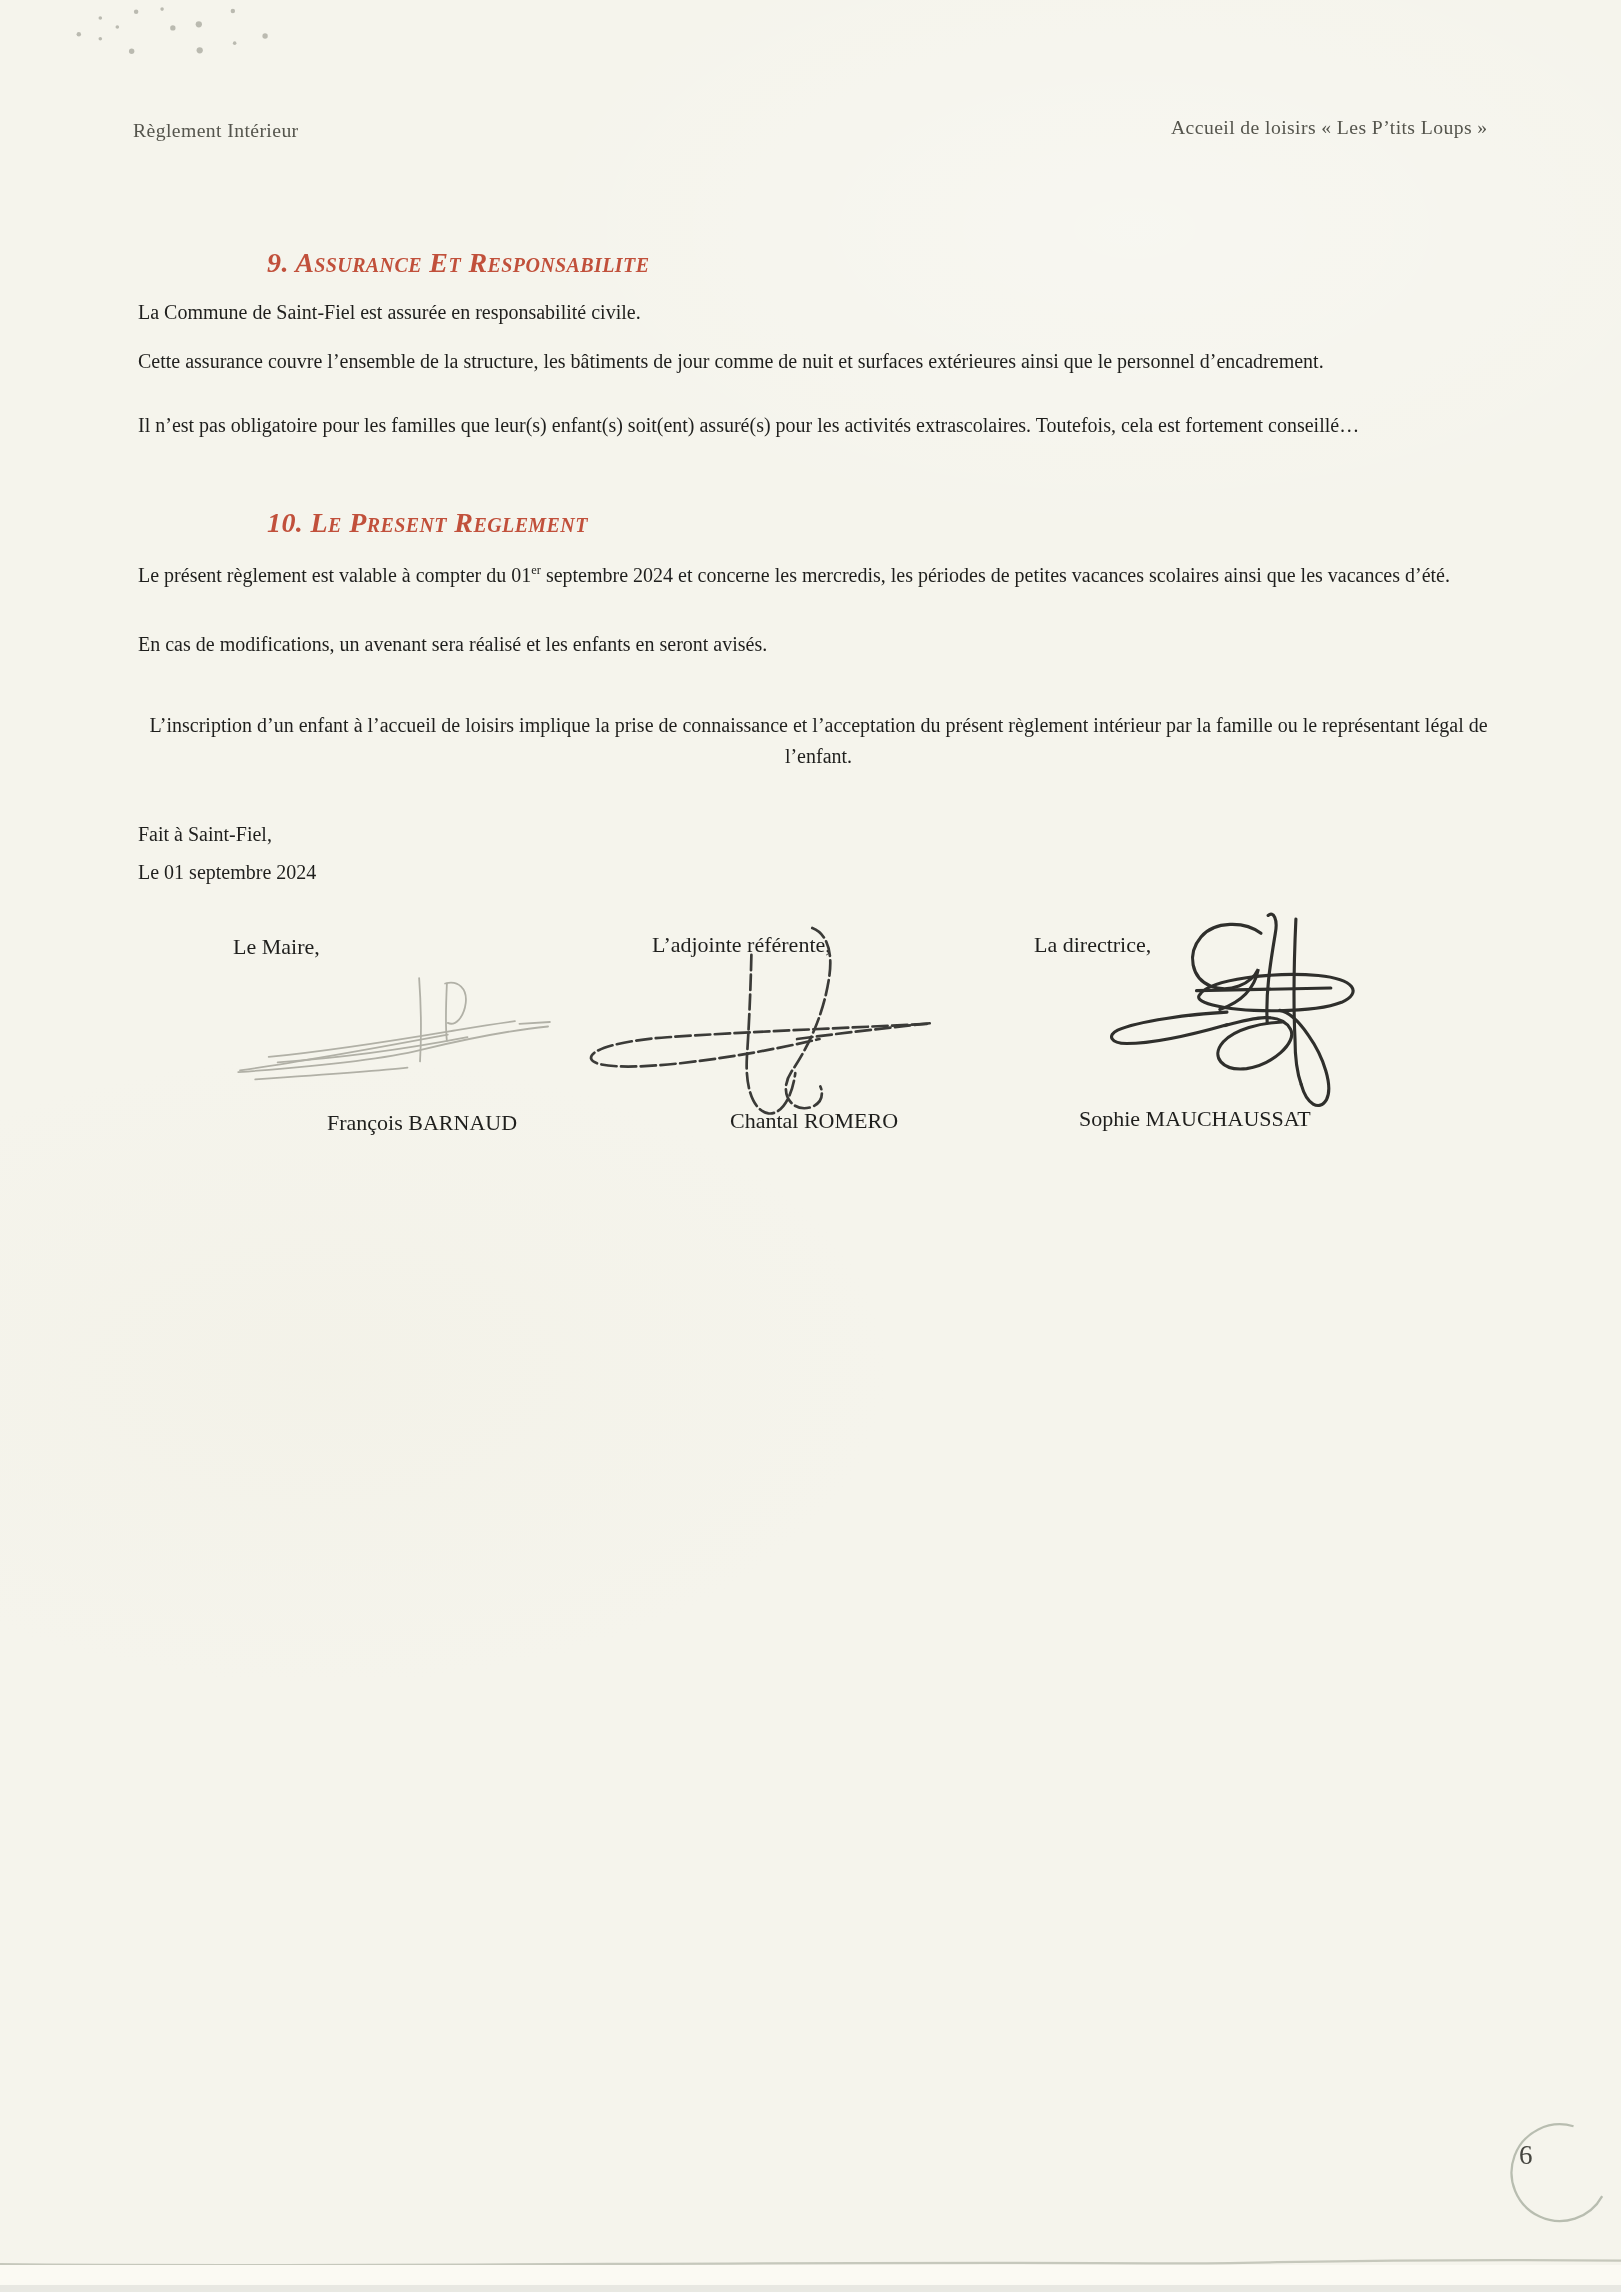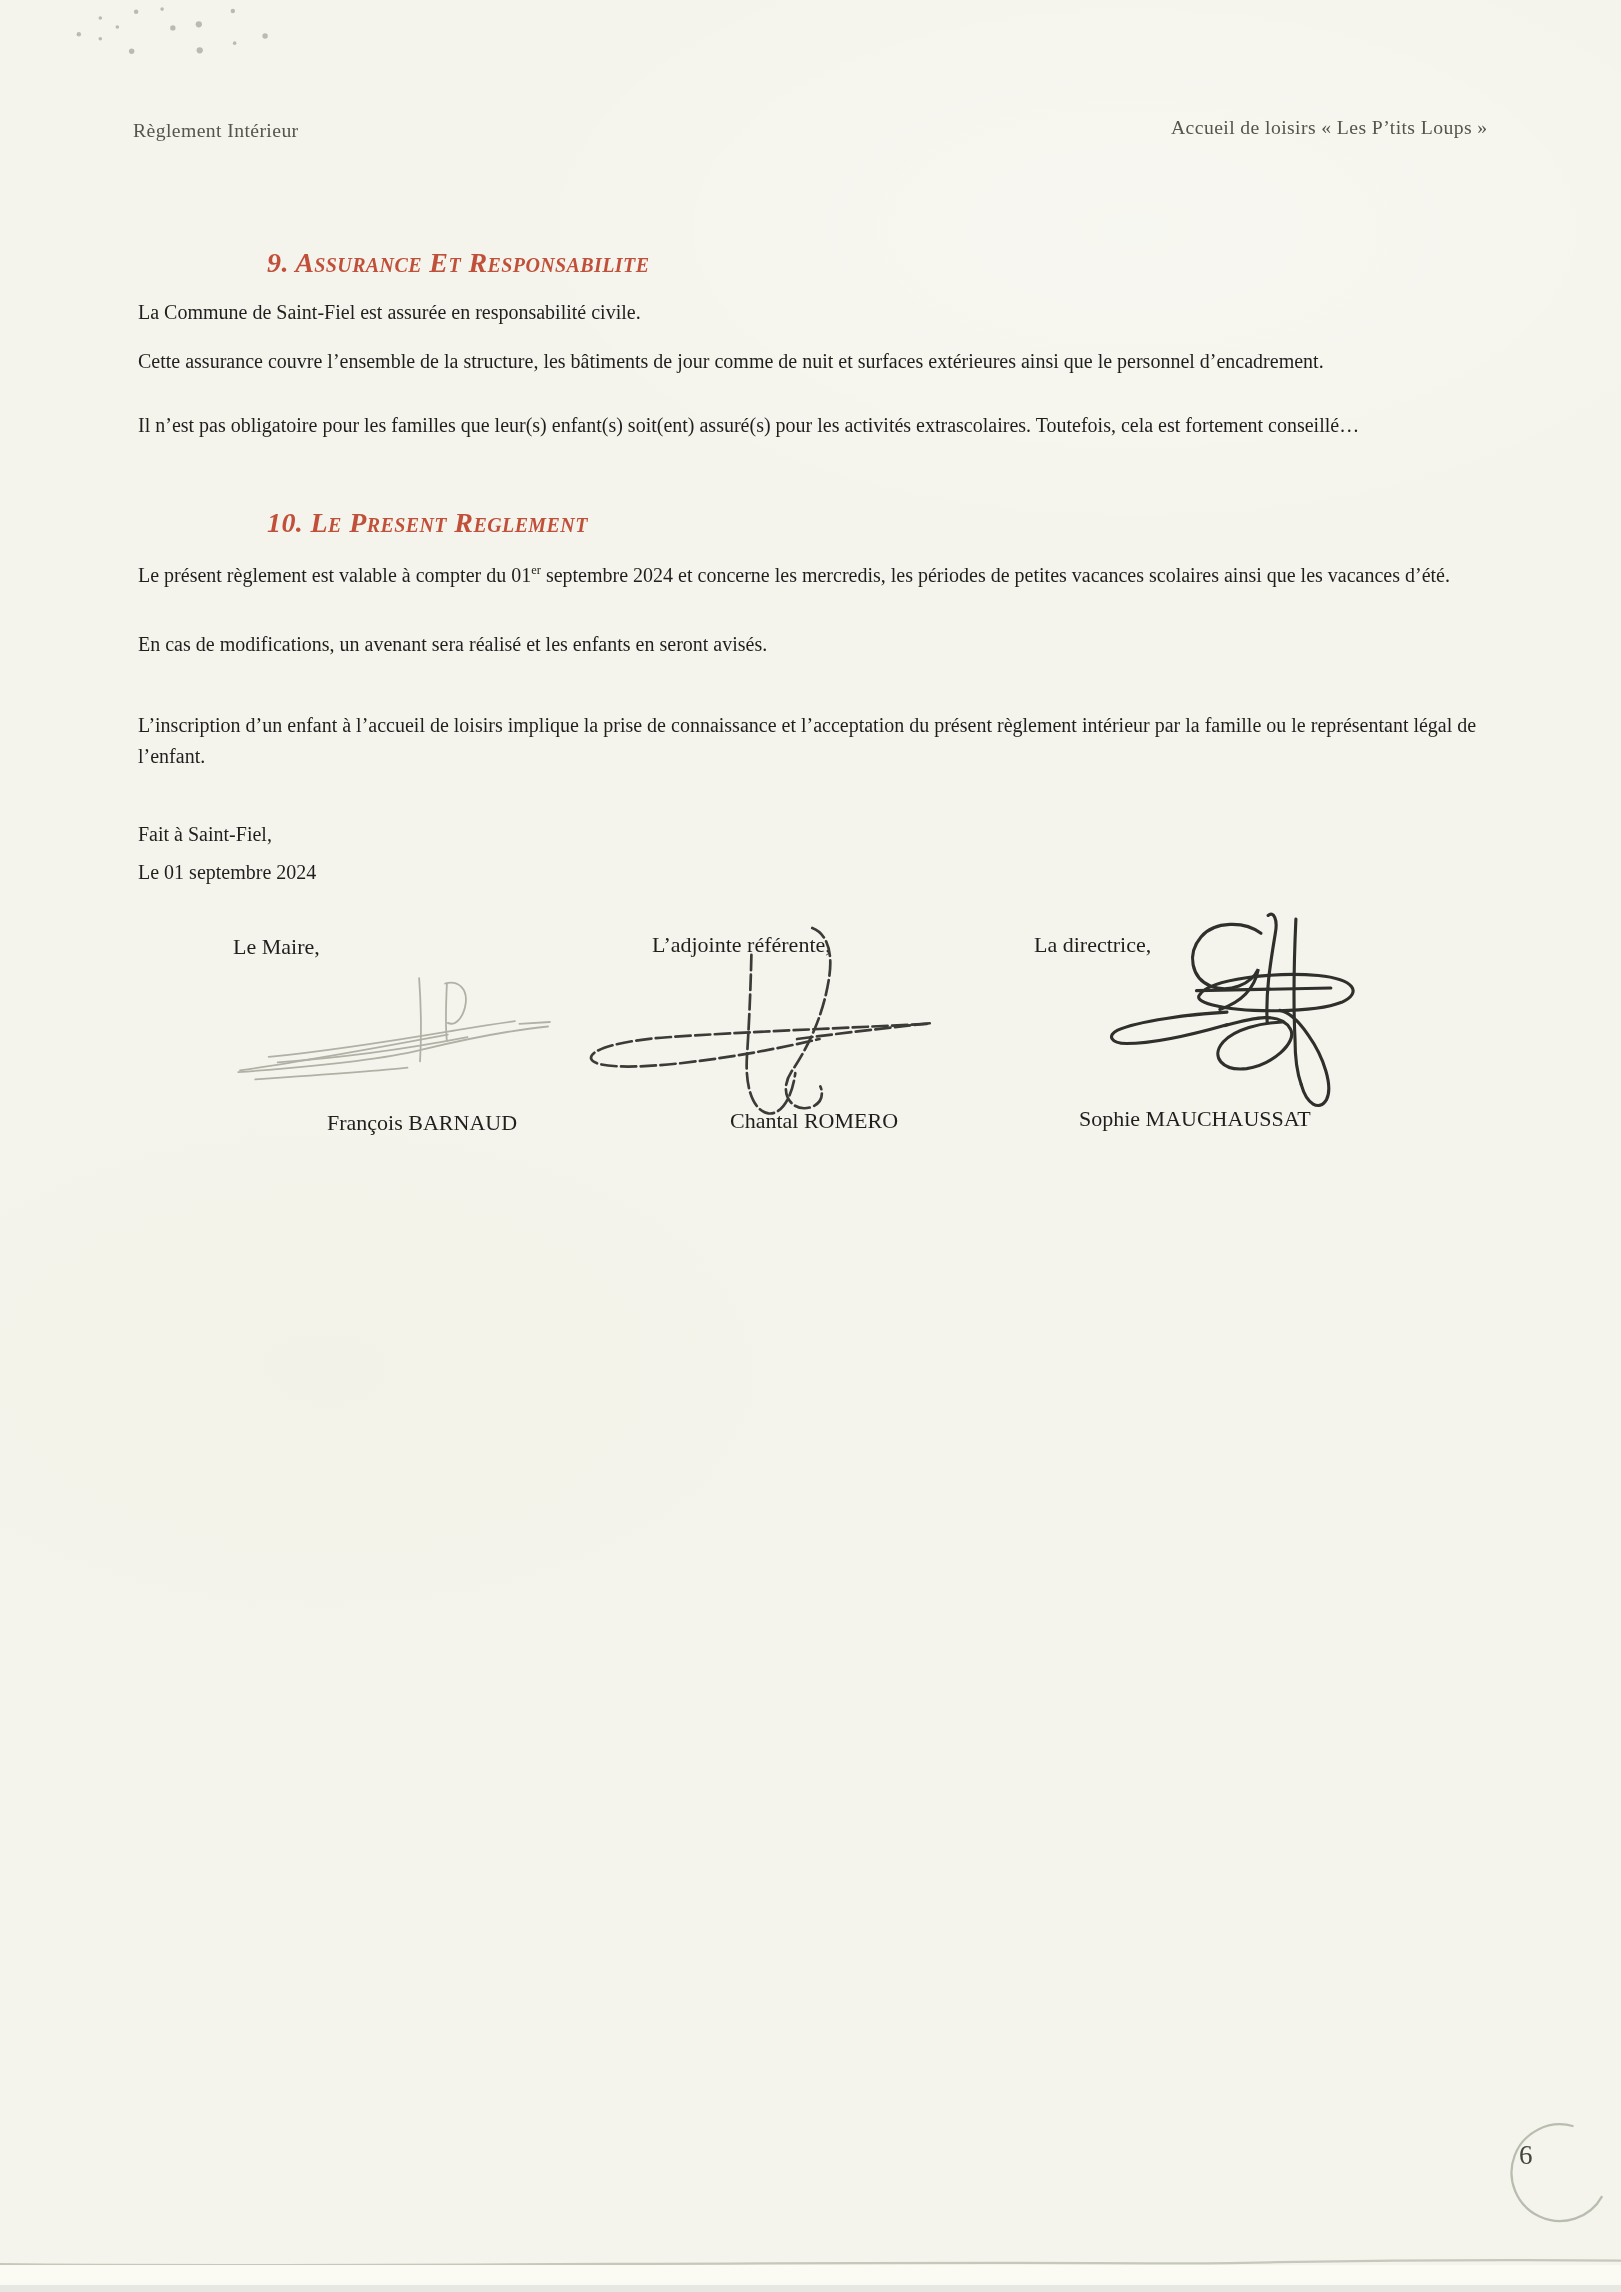--- a/index.html
+++ b/index.html
@@ -64,21 +64,21 @@
   <div class="hdr hdr-right">Accueil de loisirs  « Les P’tits Loups »</div>
 
   <div class="sec-heading" style="top:247px;">9. Assurance Et Responsabilite</div>
   <p class="body-p" style="top:293px;">La Commune de Saint-Fiel est assurée en responsabilité civile.</p>
   <p class="body-p" style="top:342px;">Cette assurance couvre l’ensemble de la structure, les bâtiments de jour comme de nuit et surfaces extérieures ainsi que le personnel d’encadrement.</p>
   <p class="body-p" style="top:406px;">Il n’est pas obligatoire pour les familles que leur(s) enfant(s) soit(ent) assuré(s) pour les activités extrascolaires. Toutefois,  cela est fortement conseillé…</p>
 
   <div class="sec-heading" style="top:507px;">10. Le Present Reglement</div>
   <p class="body-p" style="top:556px;"><span>Le présent règlement est valable à compter du 01</span><sup>er</sup><span> septembre 2024 et concerne les mercredis, les périodes de petites vacances scolaires ainsi que les vacances d’été.</span></p>
   <p class="body-p" style="top:625px;">En cas de modifications, un avenant sera réalisé et les enfants en seront avisés.</p>
-  <p class="body-p" style="top:706px;">L’inscription d’un enfant à l’accueil de loisirs implique la prise de connaissance et l’acceptation du présent règlement intérieur par la famille ou le représentant légal de l’enfant.</p>
+  <p class="body-p" style="top:706px;text-align:center;">L’inscription d’un enfant à l’accueil de loisirs implique la prise de connaissance et l’acceptation du présent règlement intérieur par la famille ou le représentant légal de l’enfant.</p>
 
   <p class="body-p" style="top:815px;">Fait à Saint-Fiel,</p>
   <p class="body-p" style="top:853px;">Le 01 septembre 2024</p>
 
   <span class="sig-role" style="left:233px;top:934px;">Le Maire,</span>
   <span class="sig-role" style="left:652px;top:932px;">L’adjointe référente,</span>
   <span class="sig-role" style="left:1034px;top:932px;">La directrice,</span>
 
   <span class="sig-name" style="left:327px;top:1110px;">François BARNAUD</span>
   <span class="sig-name" style="left:730px;top:1108px;">Chantal ROMERO</span>

